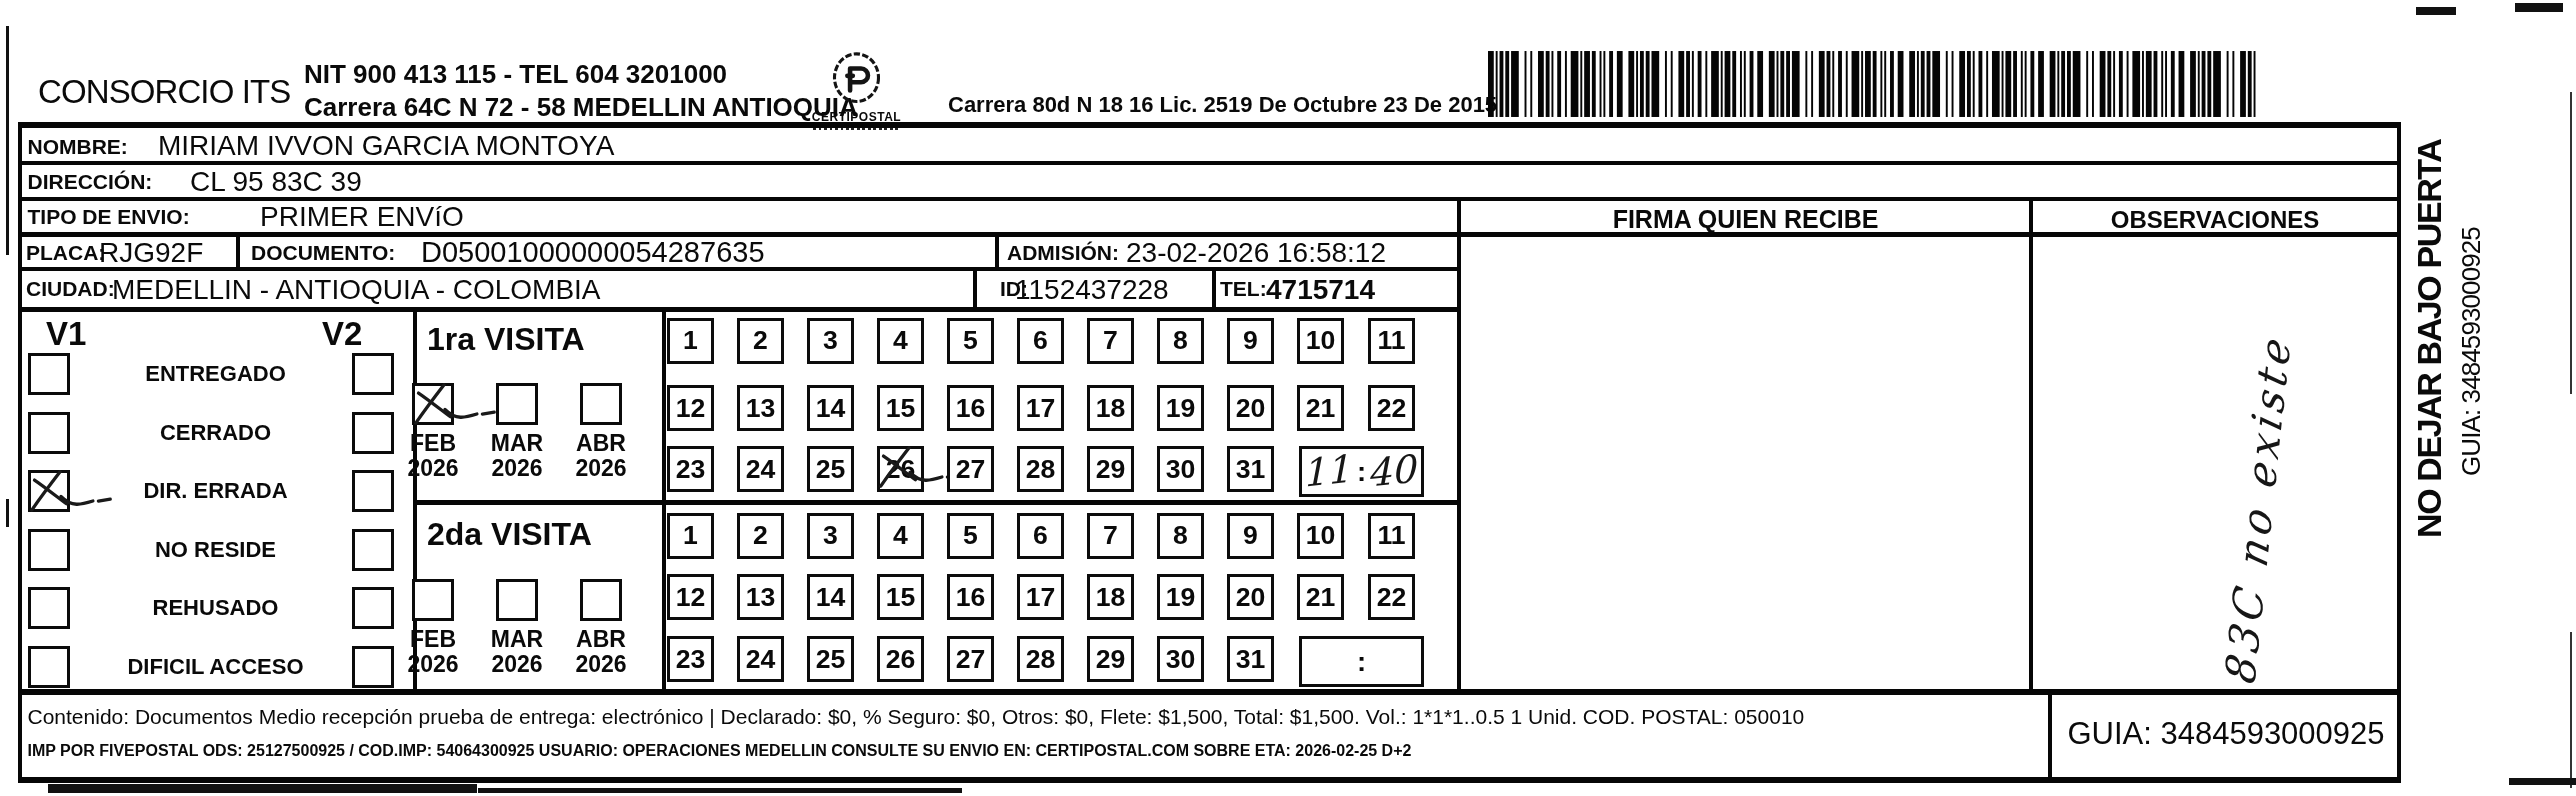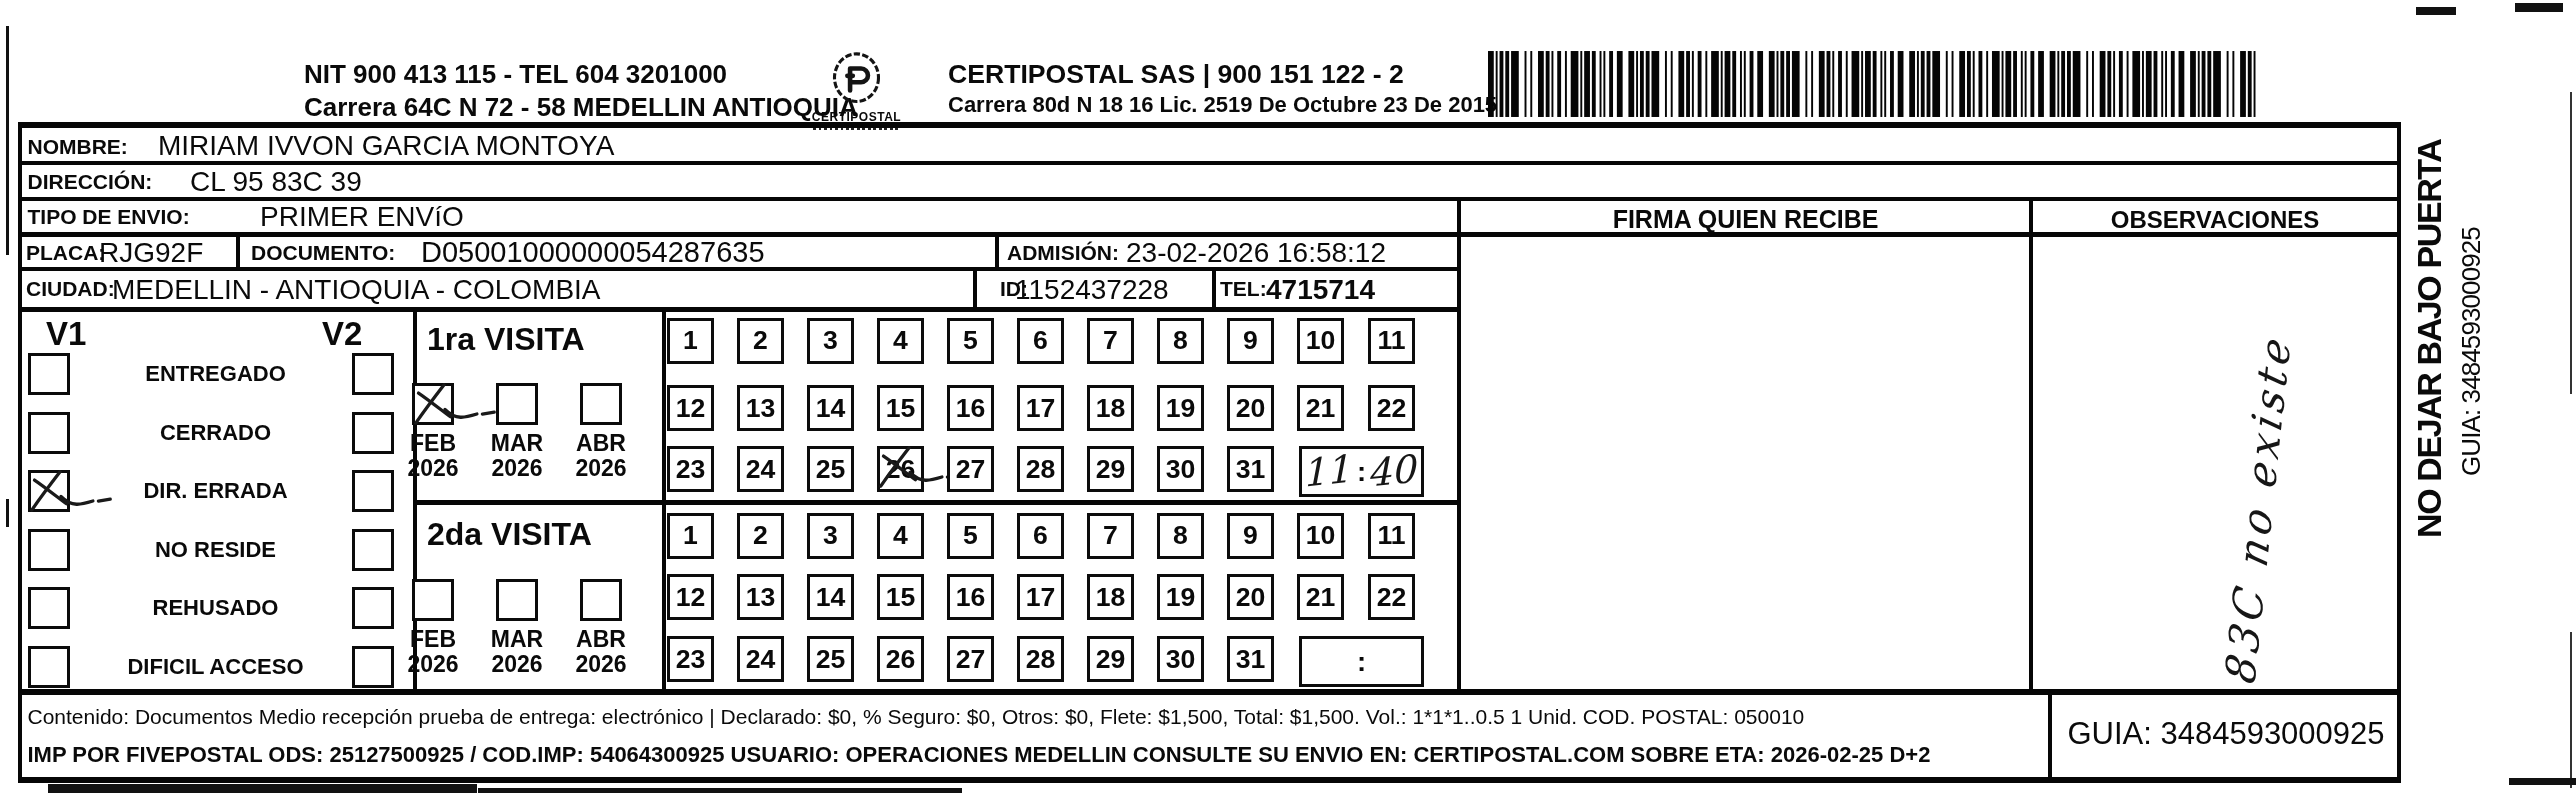--- a/index.html
+++ b/index.html
@@ -34,42 +34,42 @@
   .guia-v{font-size:26px;letter-spacing:-0.9px;}
   .note-v{position:absolute;transform-origin:0 0;transform:rotate(-84deg) skewX(-8deg);
           white-space:nowrap;font-size:42px;letter-spacing:4.6px;}
   .artifact{position:absolute;background:#111;}
   .logo-tagline{width:88px;height:4.6px;margin-top:1.8px;
       background:repeating-linear-gradient(90deg,#222 0 2.7px,transparent 2.7px 5.5px);}
   .logo-wrap{display:flex;flex-direction:column;align-items:center;width:101px;}
   .logo-name{font-weight:bold;font-size:12px;letter-spacing:0.5px;margin-top:1.8px;}
   .barcode-box{position:absolute;left:1488px;top:51px;}
   .footer-line1{font-size:21px;}
-  .footer-line2{font-weight:bold;font-size:22px;}
+  .footer-line2{font-weight:bold;font-size:16px;}
   .guia-box{position:absolute;left:2055px;top:692px;width:342px;height:84px;
             display:flex;align-items:center;justify-content:center;font-size:31px;}
 </style>
 </head>
 <body>
 
 <div class="page">
 
+  <div class="abs" style="left:38px;top:73px;font-size:33px;letter-spacing:-0.9px;">CONSORCIO ITS</div>
   <div class="abs" style="left:304px;top:59px;font-size:26px;font-weight:bold;">NIT 900 413 115 - TEL 604 3201000</div>
   <div class="abs" style="left:304px;top:92px;font-size:26px;font-weight:bold;">Carrera 64C N 72 - 58 MEDELLIN ANTIOQUIA</div>
 
   <div class="abs logo-wrap" style="left:806px;top:51px;">
     <svg width="55" height="57" viewBox="0 0 60 62">
       <ellipse cx="30" cy="29" rx="24" ry="26" fill="none" stroke="#141414" stroke-width="3.4" stroke-dasharray="7 2.5"></ellipse>
       <path d="M23,43 L23,19 M23,19 h12 a7.5,7.5 0 0 1 0,15 h-12 M20,27 h6" fill="none" stroke="#141414" stroke-width="5" stroke-linecap="round"></path>
     </svg>
     <div class="logo-name">CERTIPOSTAL</div>
     <div class="logo-tagline"></div>
   </div>
 
-  <div class="abs" style="left:948px;top:59px;font-size:26.6px;font-weight:bold;">CERTIPOSTAL SAS | 900 151 122 - 2</div>
   <div class="abs" style="left:948px;top:92px;font-size:22px;font-weight:bold;">Carrera 80d N 18 16  Lic. 2519 De Octubre 23 De 2015</div>
 
   <div class="barcode-box">
     <svg id="barcode-svg" width="774" height="66" fill="#050505" viewBox="0 0 845 72">
         <rect x="0.0" y="0" width="6.3" height="72"></rect>
         <rect x="8.4" y="0" width="2.1" height="72"></rect>
         <rect x="12.6" y="0" width="4.2" height="72"></rect>
         <rect x="18.9" y="0" width="4.2" height="72"></rect>
         <rect x="25.2" y="0" width="8.4" height="72"></rect>
         <rect x="39.9" y="0" width="2.1" height="72"></rect>

